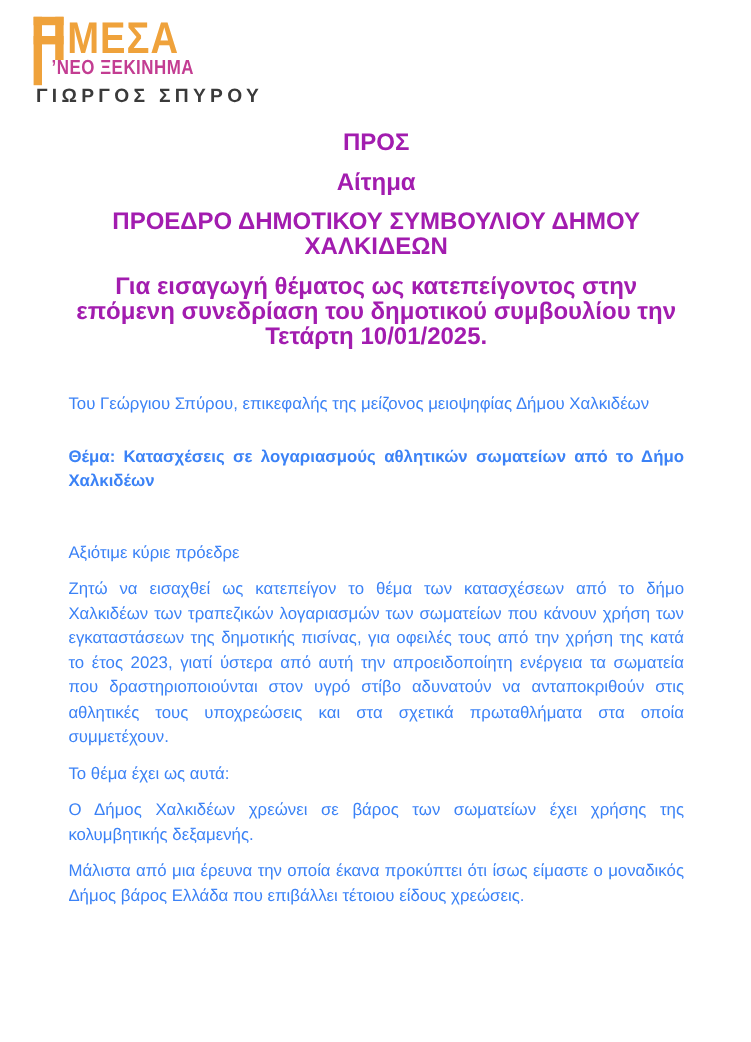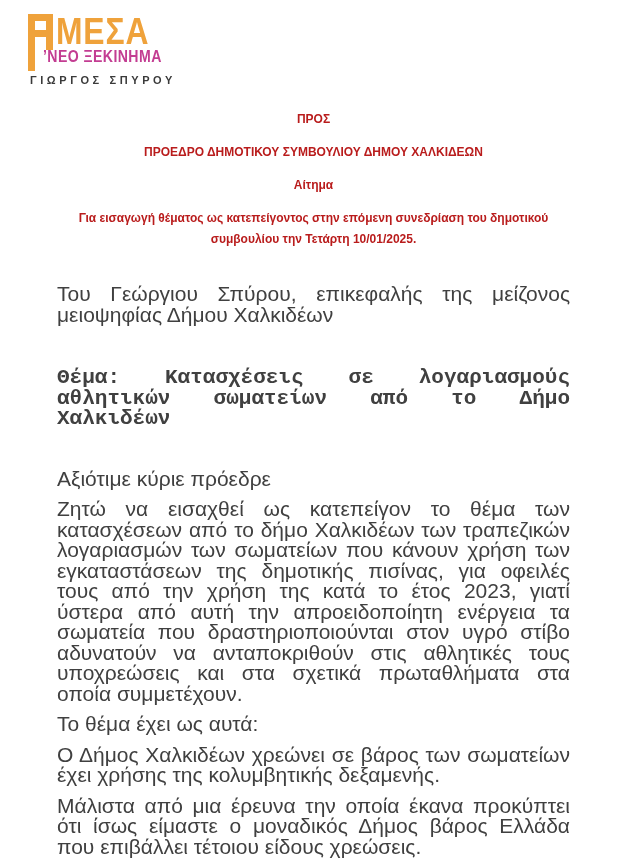--- a/index.html
+++ b/index.html
@@ -30,38 +30,38 @@
     color: #EFA23B; font-weight: bold; font-size: 37px; line-height: 36px;
     letter-spacing: 1px; transform: scaleX(0.86); transform-origin: left top;
     white-space: nowrap;
   }
   .logo-sub {
     color: #C33D92; font-weight: bold; font-size: 17px; line-height: 17px;
     letter-spacing: 0.5px; transform: scaleX(0.83); transform-origin: left top;
     white-space: nowrap; margin-left: -13px; margin-top: -2px;
   }
   .logo-person {
-    color: #3a3a3a; font-weight: bold; font-size: 11px; line-height: 13px;
+    color: #3a3a3a; font-weight: bold; font-size: 16px; line-height: 13px;
     letter-spacing: 3.6px; margin-top: 3px; margin-left: 2px; white-space: nowrap;
   }
 
   
   .headings p {
-    text-align: center; font-weight: bold; font-size: 12px;
-    line-height: 21px; color: #b91c1c; margin-bottom: 12px;
+    text-align: center; font-weight: bold; font-size: 20px;
+    line-height: 21px; color: #a21caf; margin-bottom: 12px;
   }
   .headings .subject-line { margin-bottom: 0; }
 
   
   .body-text p {
-    font-size: 21px; line-height: 20.5px; text-align: justify;
-    margin-bottom: 10px; color: #404040;
+    font-size: 14px; line-height: 20.5px; text-align: justify;
+    margin-bottom: 10px; color: #3b82f6;
   }
   .sender { margin-top: 34px; }
-  .subject-bold { font-weight: bold; color: #151515; margin-top: 43px; font-family: Liberation Mono, monospace; }
+  .subject-bold { font-weight: bold; color: #151515; margin-top: 23px; }
   .salutation { margin-top: 39px; text-align: left; }
   .no-justify { text-align: left !important; }
 </style>
 </head>
 <body>
 
 <div class="page">
 
   <header class="logo">
     <div class="logo-top">
@@ -74,22 +74,22 @@
       <span class="logo-col">
         <span class="logo-mesa">ΜΕΣΑ</span>
         <span class="logo-sub">’ΝΕΟ ΞΕΚΙΝΗΜΑ</span>
       </span>
     </div>
     <div class="logo-person">ΓΙΩΡΓΟΣ ΣΠΥΡΟΥ</div>
   </header>
 
   <section class="headings">
     <p>ΠΡΟΣ</p>
+    <p>Αίτημα</p>
     <p>ΠΡΟΕΔΡΟ ΔΗΜΟΤΙΚΟΥ ΣΥΜΒΟΥΛΙΟΥ ΔΗΜΟΥ ΧΑΛΚΙΔΕΩΝ</p>
-    <p>Αίτημα</p>
     <p class="subject-line">Για εισαγωγή θέματος ως κατεπείγοντος στην επόμενη συνεδρίαση του δημοτικού συμβουλίου την Τετάρτη 10/01/2025.</p>
   </section>
 
   <section class="body-text">
     <p class="sender">Του Γεώργιου Σπύρου, επικεφαλής της μείζονος μειοψηφίας Δήμου Χαλκιδέων</p>
     <p class="subject-bold">Θέμα: Κατασχέσεις σε λογαριασμούς αθλητικών σωματείων από το Δήμο Χαλκιδέων</p>
     <p class="salutation">Αξιότιμε κύριε πρόεδρε</p>
     <p>Ζητώ να εισαχθεί ως κατεπείγον το θέμα των κατασχέσεων από το δήμο Χαλκιδέων των τραπεζικών λογαριασμών των σωματείων που κάνουν χρήση των εγκαταστάσεων της δημοτικής πισίνας, για οφειλές τους από την χρήση της κατά το έτος 2023, γιατί ύστερα από αυτή την απροειδοποίητη ενέργεια τα σωματεία που δραστηριοποιούνται στον υγρό στίβο αδυνατούν να ανταποκριθούν στις αθλητικές τους υποχρεώσεις και στα σχετικά πρωταθλήματα στα οποία συμμετέχουν.</p>
     <p class="no-justify">Το θέμα έχει ως αυτά:</p>
     <p>Ο Δήμος Χαλκιδέων χρεώνει σε βάρος των σωματείων έχει χρήσης της κολυμβητικής δεξαμενής.</p>

